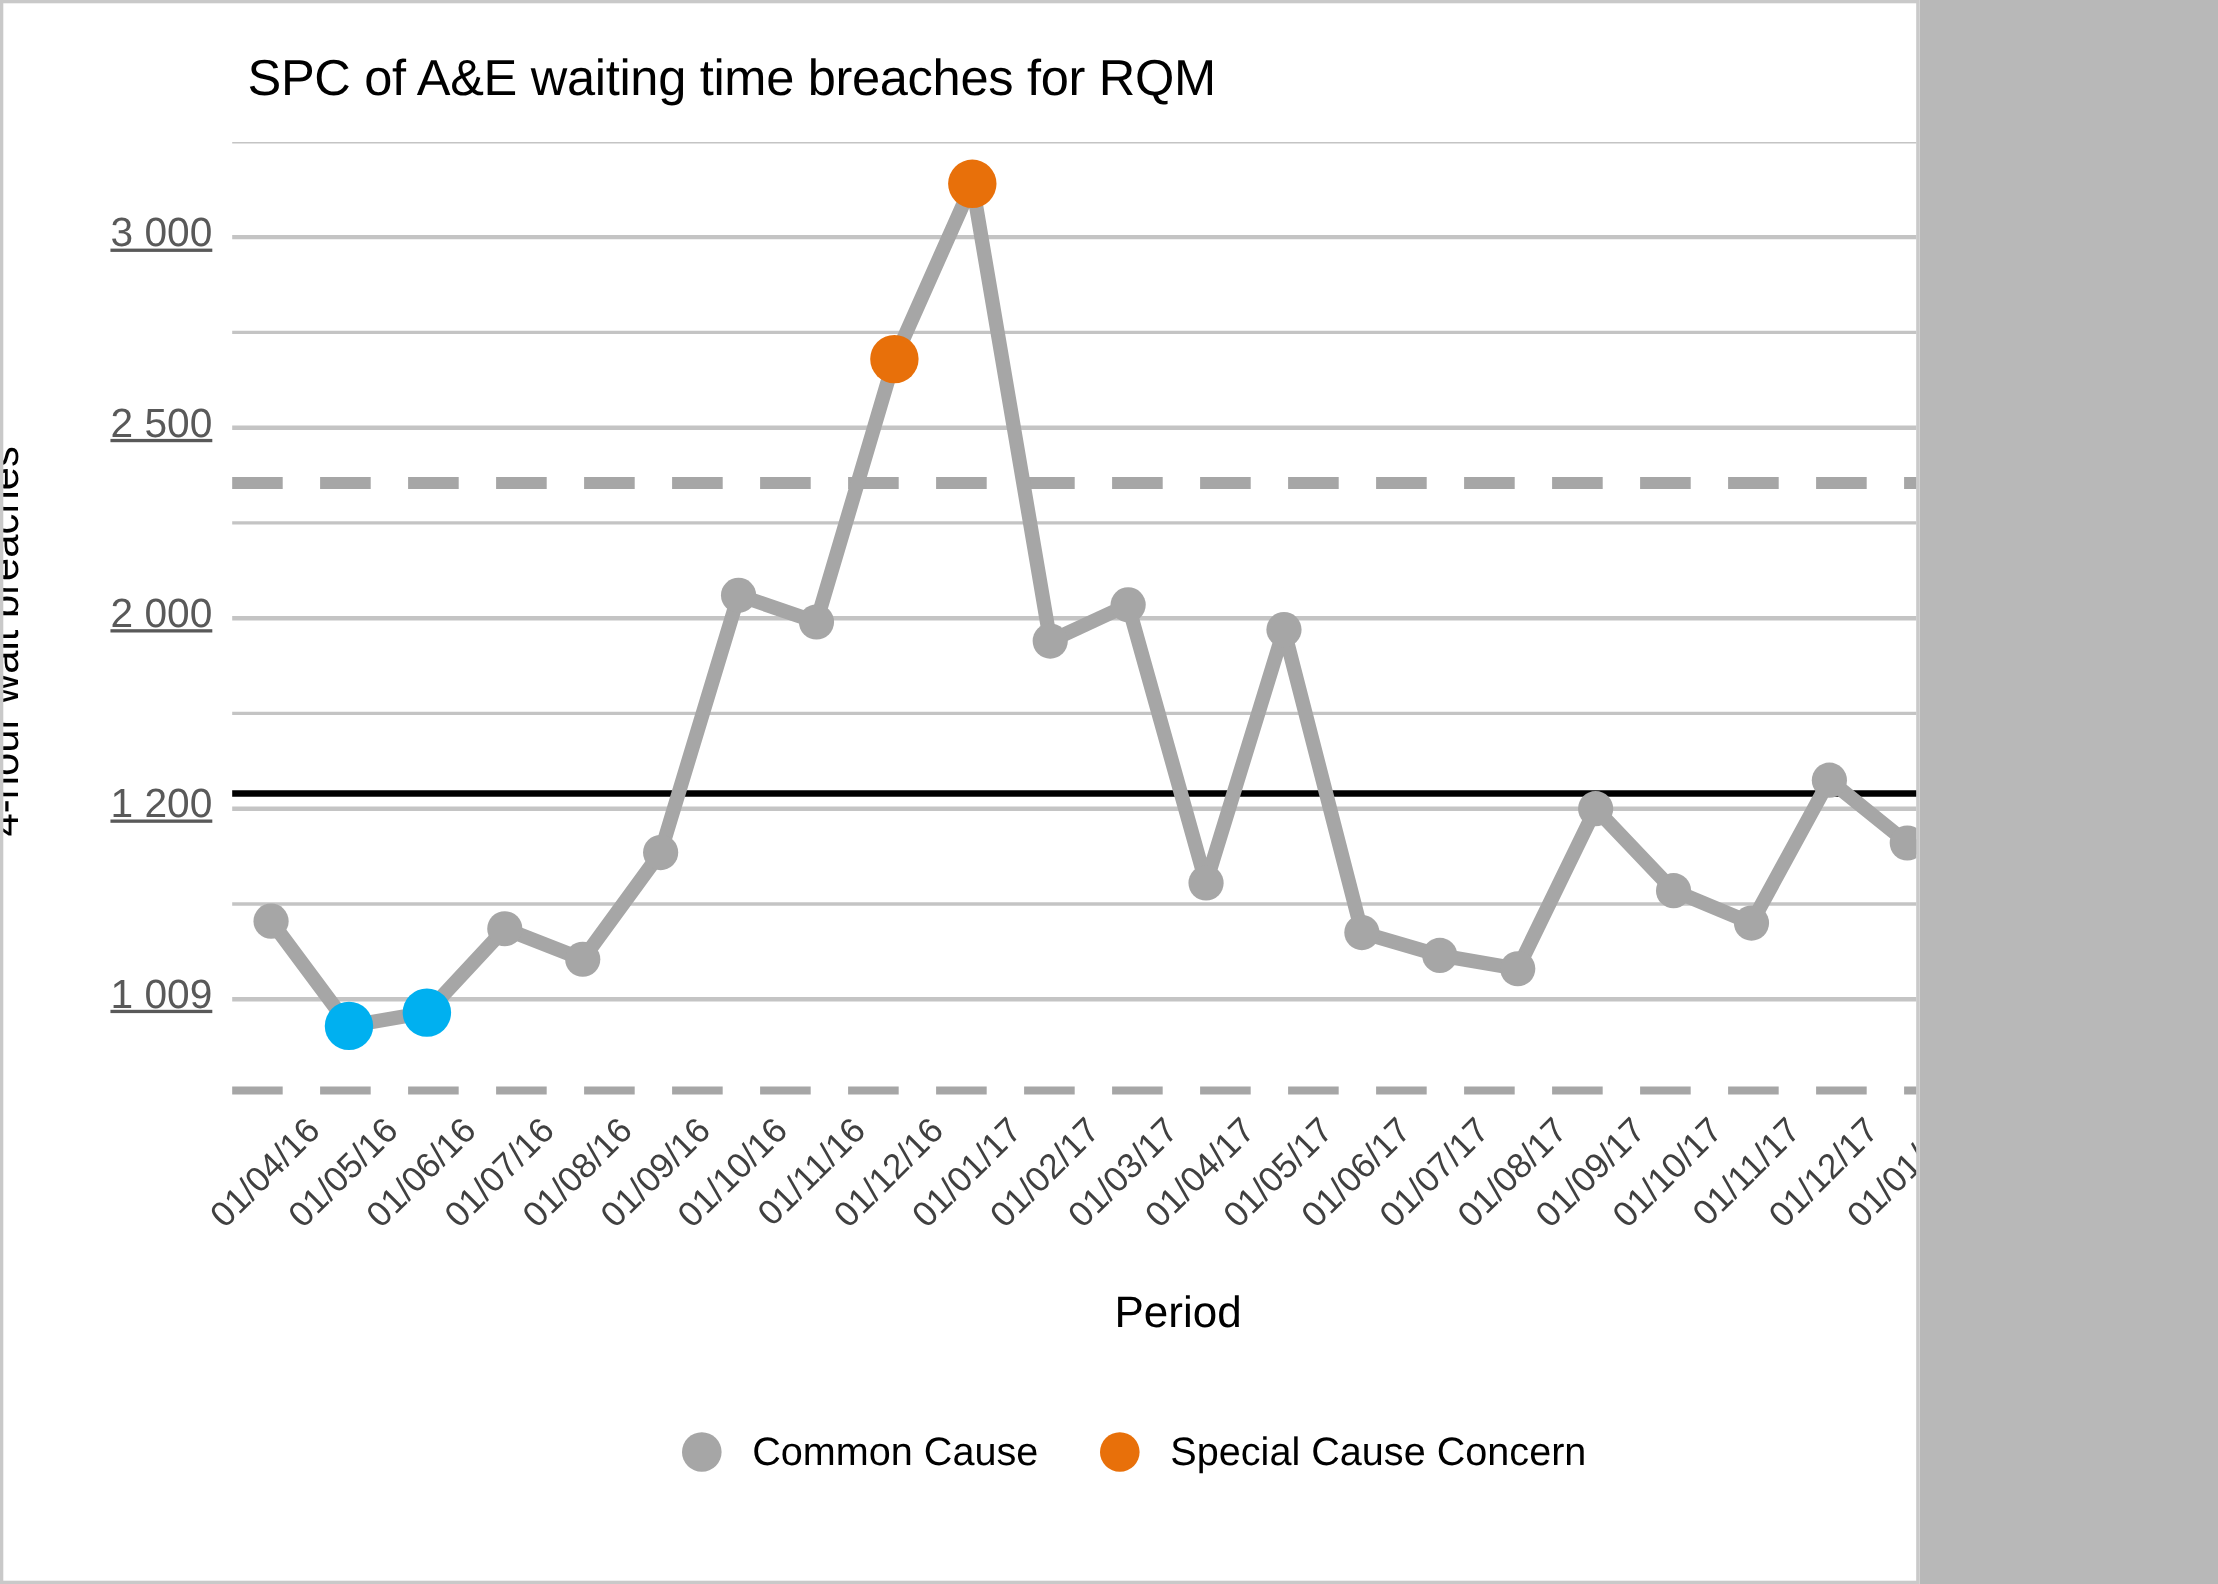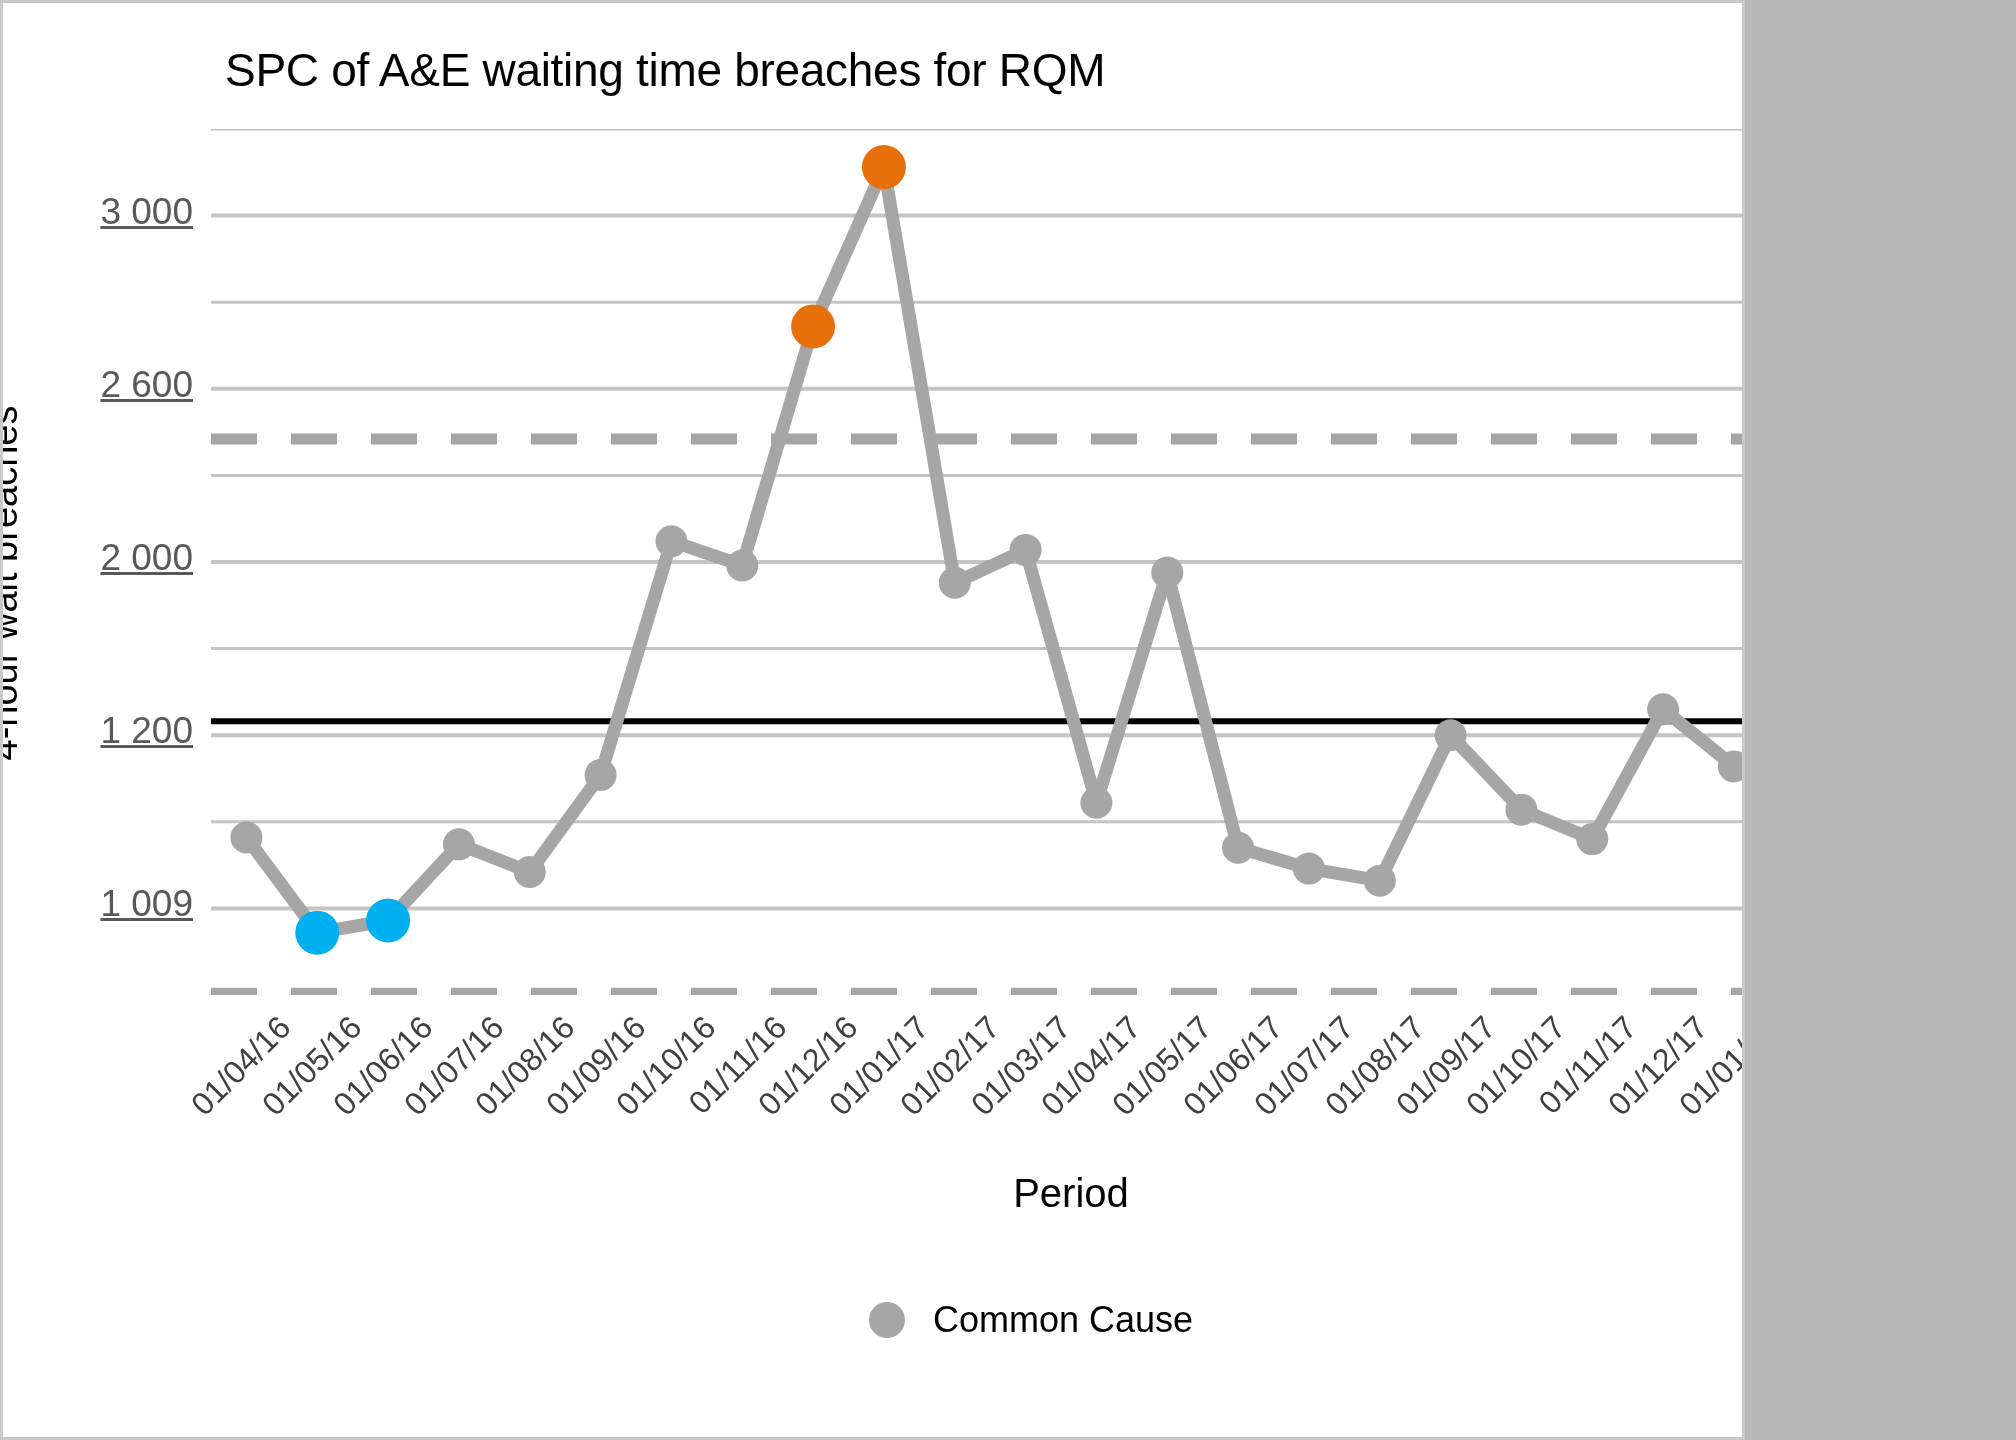--- a/index.html
+++ b/index.html
@@ -148,21 +148,21 @@
 <div id="page">
 
   <div id="chart-title">SPC of A&amp;E waiting time breaches for RQM</div>
 
   <div id="y-axis-title">4-hour wait breaches</div>
 
   <div id="y-tick-labels">
       <div class="y-tick-label" style="top: 754.4px;">1 009</div>
       <div class="y-tick-label" style="top: 581.2px;">1 200</div>
       <div class="y-tick-label" style="top: 408px;">2 000</div>
-      <div class="y-tick-label" style="top: 234.8px;">2 600</div>
+      <div class="y-tick-label" style="top: 234.8px;">2 500</div>
       <div class="y-tick-label" style="top: 61.6px;">3 000</div>
     </div>
 
   <div id="plot-area">
     <svg id="plot-svg" width="1700" height="866" viewBox="0 0 1700 866">
         <line x1="0" y1="779.4" x2="1700" y2="779.4" stroke="#c4c4c4" stroke-width="4"></line>
         <line x1="0" y1="692.8" x2="1700" y2="692.8" stroke="#c4c4c4" stroke-width="3"></line>
         <line x1="0" y1="606.2" x2="1700" y2="606.2" stroke="#c4c4c4" stroke-width="4"></line>
         <line x1="0" y1="519.5999999999999" x2="1700" y2="519.5999999999999" stroke="#c4c4c4" stroke-width="3"></line>
         <line x1="0" y1="433" x2="1700" y2="433" stroke="#c4c4c4" stroke-width="4"></line>
@@ -229,20 +229,24 @@
       <div class="x-tick-label" style="left: 1490.58px; width: 200px; top: 14px;">01/03/18</div>
     </div>
 
   <div id="x-axis-title">Period</div>
 
   <div id="legend">
       <div class="legend-item">
         <span class="legend-swatch" style="background: rgb(166, 166, 166);"></span>
         <span class="legend-text">Common Cause</span>
       </div>
+      <div class="legend-item">
+        <span class="legend-swatch" style="background: rgb(232, 112, 10);"></span>
+        <span class="legend-text">Special Cause Concern</span>
+      </div>
     </div>
 
   <svg id="corner-badge" viewBox="0 0 104 104">
     <circle cx="52" cy="52" r="45" fill="none" stroke="#b3b3b3" stroke-width="7"></circle>
     <polyline points="25,64 38,58 52,41 66,58 79,54" fill="none" stroke="#b8b8b8" stroke-width="7" stroke-linecap="round" stroke-linejoin="round"></polyline>
     <circle cx="25" cy="64" r="8" fill="#b8b8b8"></circle>
     <circle cx="38" cy="58" r="7" fill="#b8b8b8"></circle>
     <circle cx="52" cy="41" r="9" fill="#b8b8b8"></circle>
     <circle cx="66" cy="59" r="7" fill="#b8b8b8"></circle>
     <circle cx="79" cy="54" r="8" fill="#b8b8b8"></circle>

